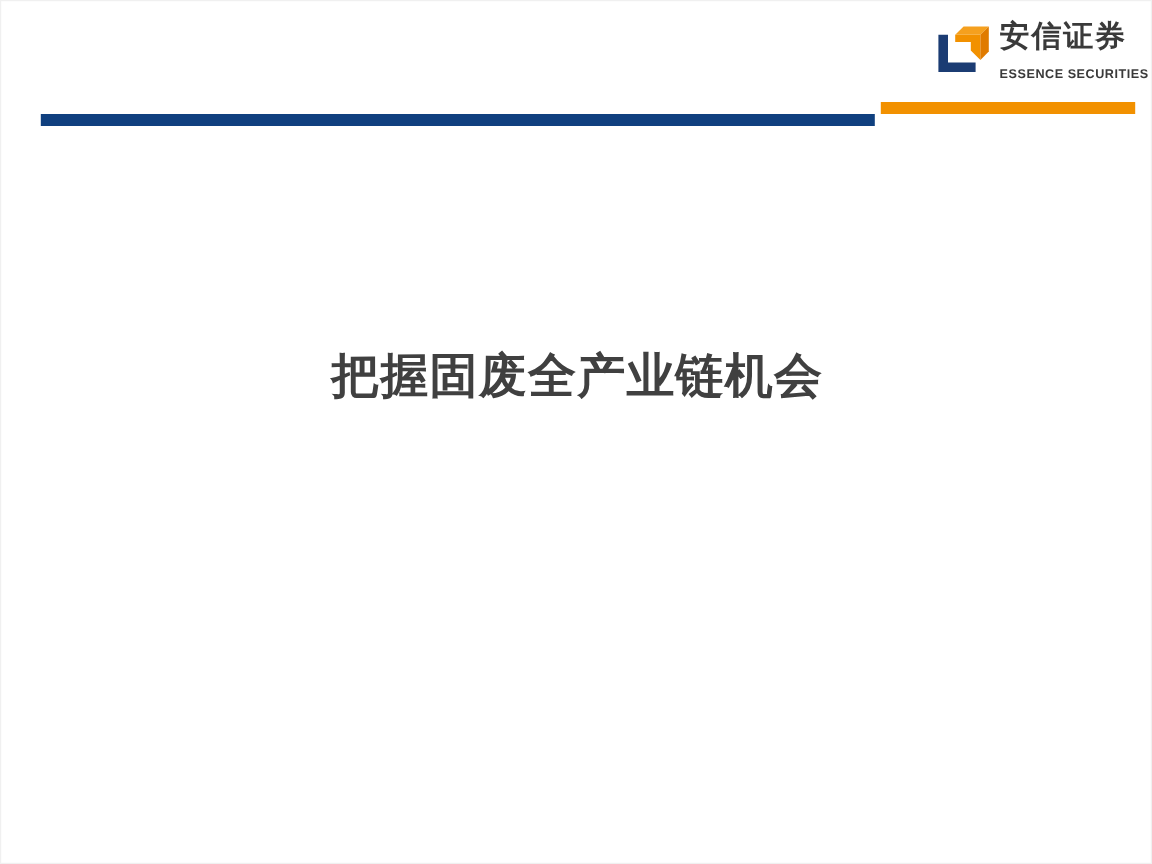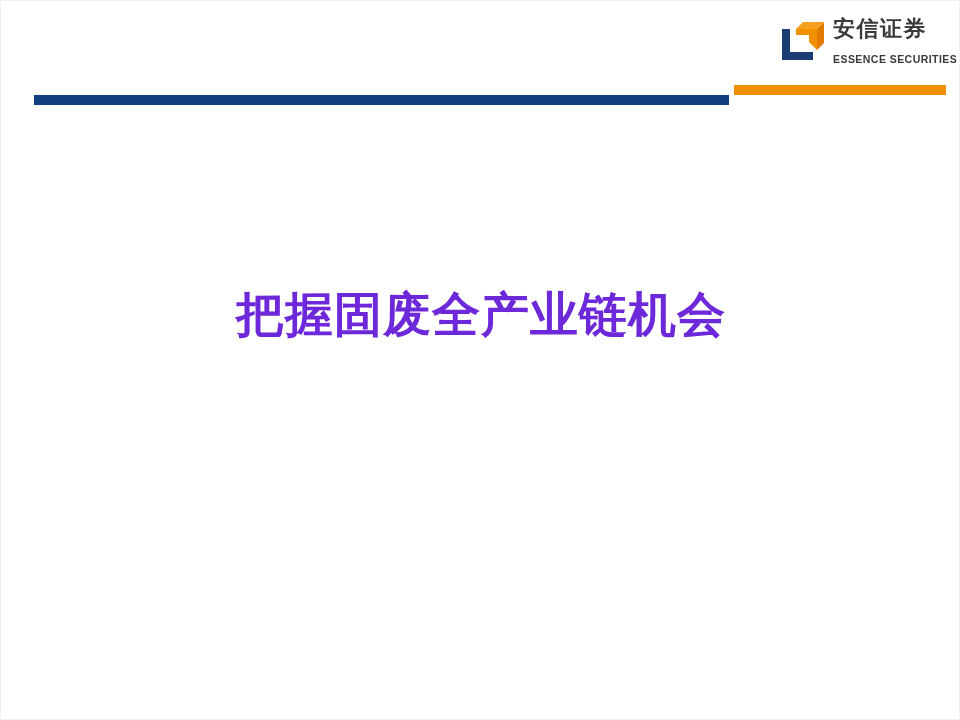--- a/index.html
+++ b/index.html
@@ -54,21 +54,21 @@
   .brand-text {
     margin-left: 8px;
     padding-top: 2px;
     display: flex;
     flex-direction: column;
     align-items: flex-start;
   }
 
   .brand-cn {
     font-family: "DejaVu Sans", "Liberation Sans", sans-serif;
-    font-size: 22px;
+    font-size: 25px;
     font-weight: 700;
     line-height: 1.05;
     letter-spacing: 1.5px;
     color: #3a3a3a;
     white-space: nowrap;
   }
 
   .brand-en {
     margin-top: 13px;
     font-family: "Liberation Sans", "DejaVu Sans", sans-serif;
@@ -105,25 +105,25 @@
     top: 278px;
     width: 960px;
     height: 70px;
     display: flex;
     align-items: center;
     justify-content: center;
   }
 
   .slide-title {
     font-family: "DejaVu Sans", "Liberation Sans", sans-serif;
-    font-size: 48px;
+    font-size: 40px;
     font-weight: 700;
     line-height: 1.05;
     letter-spacing: 1px;
-    color: #6d28d9;
+    color: #404040;
     white-space: nowrap;
     text-align: center;
   }
 </style>
 </head>
 <body>
 
 <div class="slide">
 
   <div class="brand-lockup">

